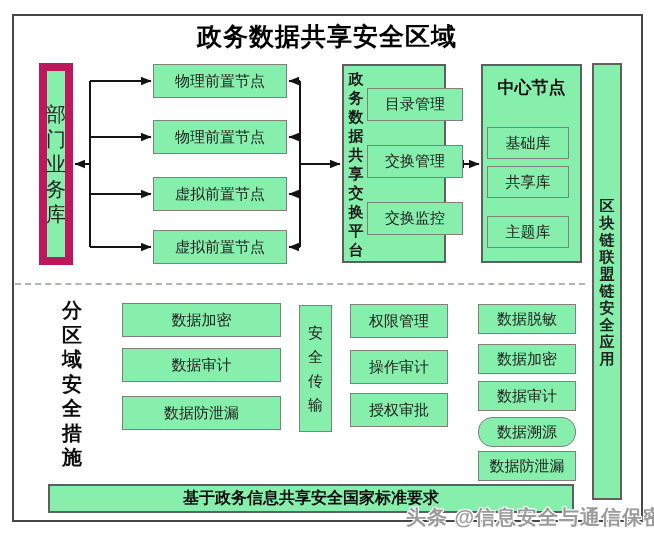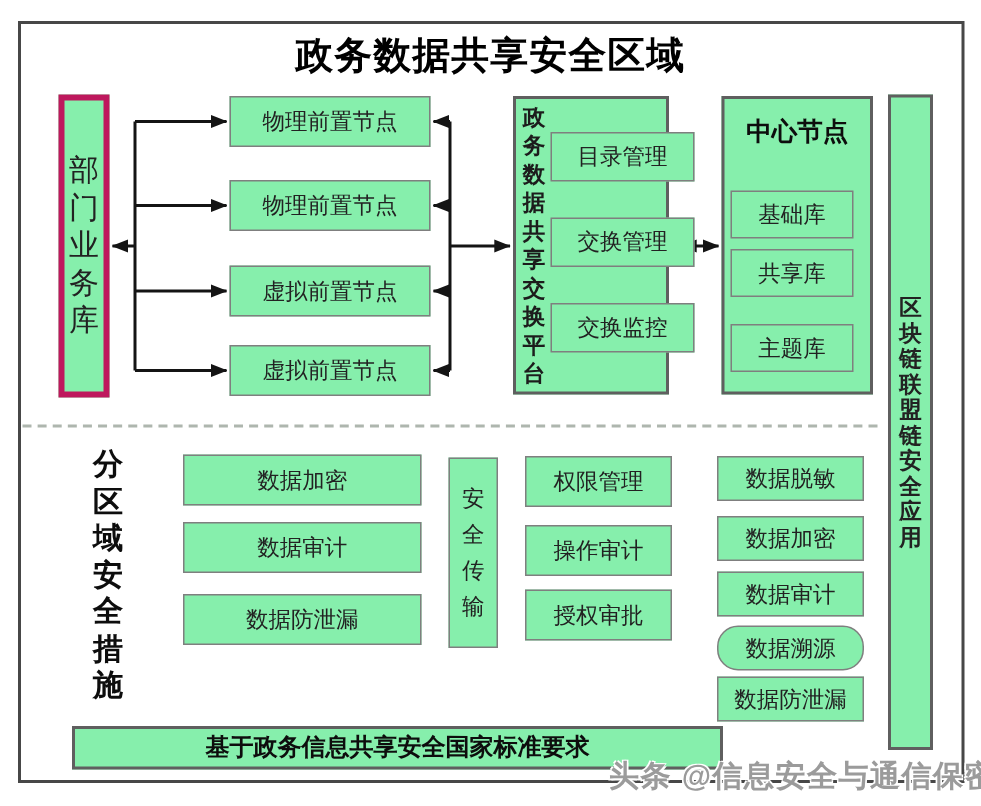--- a/index.html
+++ b/index.html
@@ -8,21 +8,21 @@
     font-family:"Liberation Sans", sans-serif; color:#1c1c1c;
     overflow:hidden;
   }
   .abs { position:absolute; box-sizing:border-box; }
   .outer-border { left:12px; top:14px; width:631px; height:508px;
     border:2px solid #474747; background:transparent; }
   .title { left:0; top:20px; width:654px; text-align:center;
     font-size:25px; font-weight:bold; letter-spacing:1px; color:#000000; }
   .box { background:#86efac; display:flex; align-items:center; justify-content:center;
     font-size:15px; color:#222; }
-  .b-dark { border:4px solid #be185d; }
+  .b-dark { border:8px solid #be185d; }
   .b-mid  { border:2px solid #5f5f5f; }
   .b-gray { border:1.5px solid #7f7f7f; }
   .vwrap { display:flex; flex-direction:column; align-items:center; justify-content:center; }
   .vtext { word-break:break-all; text-align:center; }
 
   
   .dept-box { left:39px; top:63px; width:34px; height:202px; }
   .dept-box .vtext { width:22px; font-size:20px; line-height:25px; font-weight:500; }
   .front-node { left:153px; width:134px; height:34px; }
   .fn0 { top:64px; } .fn1 { top:120px; } .fn2 { top:177px; } .fn3 { top:230px; }
@@ -50,21 +50,21 @@
   .section-label .vtext { width:24px; font-size:20px; font-weight:bold; line-height:24.5px; color:#0d0d0d; }
   .m1 { left:122px; width:159px; height:34px; }
   .m1a { top:303px; } .m1b { top:348px; } .m1c { top:396px; }
   .transfer-box { left:299px; top:305px; width:33px; height:127px; }
   .transfer-box .vtext { width:17px; font-size:15px; line-height:24px; }
   .m2 { left:350px; width:98px; height:34px; }
   .m2a { top:304px; } .m2b { top:350px; } .m2c { top:393px; }
   .m3 { left:478px; width:98px; height:30px; }
   .m3a { top:304px; } .m3b { top:344px; } .m3c { top:381px; } .m3d { top:417px;border-radius:14px; } .m3e { top:451px; }
 
-  .standard-box { left:48px; top:484px; width:434px; height:29px;
+  .standard-box { left:48px; top:484px; width:526px; height:29px;
     font-size:16px; font-weight:bold; color:#0d0d0d; }
 
   .watermark { left:406px; top:504px; font-size:20px; font-weight:bold;
     color:#9b9b9b; letter-spacing:1px; white-space:nowrap;
     text-shadow:-1px -1px 0 #fff, 1px -1px 0 #fff, -1px 1px 0 #fff, 1px 1px 0 #fff; }
 
   svg.overlay { position:absolute; left:0; top:0; width:654px; height:537px;
     pointer-events:none; }
   svg.overlay line { stroke:#141414; stroke-width:2; }
 </style>

